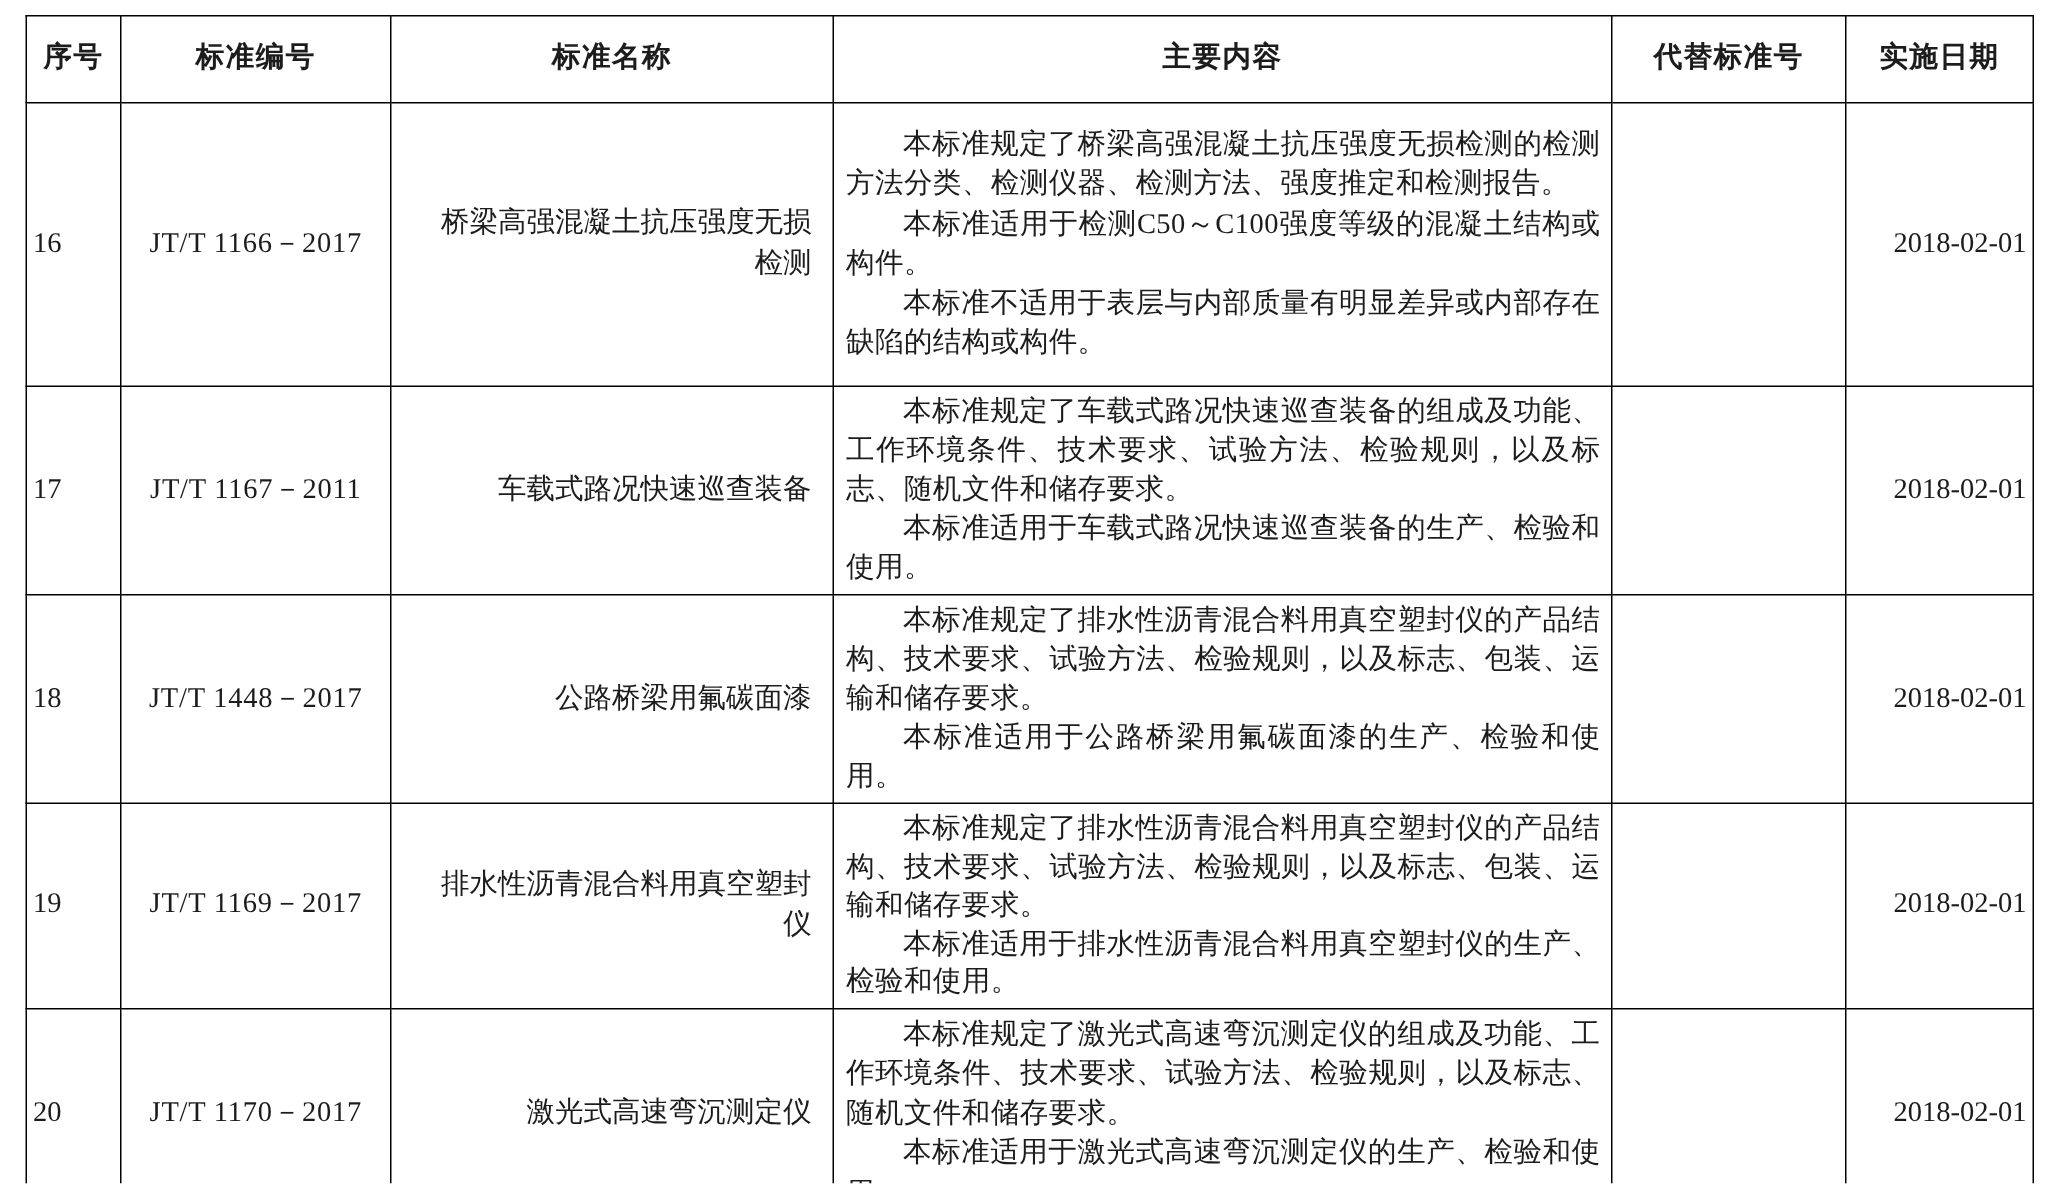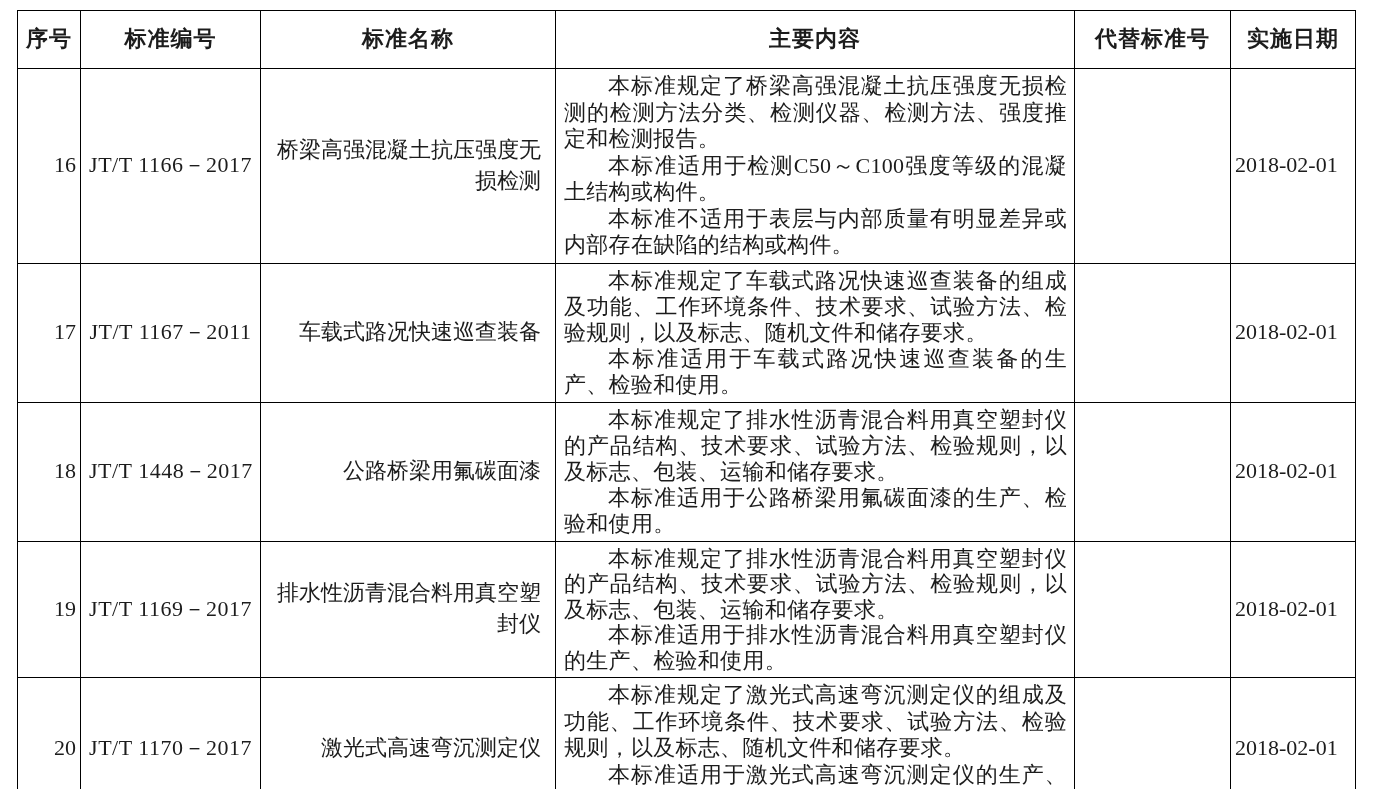--- a/index.html
+++ b/index.html
@@ -24,45 +24,45 @@
     top: 10px;
     border-collapse: collapse;
     table-layout: fixed;
     width: 1338px;
     background: #ffffff;
   }
   table.std-table th,
   table.std-table td {
     border: 1.5px solid #000000;
     vertical-align: middle;
-    font-size: 22px;
+    font-size: 19px;
     line-height: 1.4;
     overflow: hidden;
   }
   tr.hdr { height: 58px; }
   tr.hdr th {
     font-weight: bold;
     text-align: center;
     padding: 2px 4px;
     letter-spacing: 1px;
   }
-  td.c-idx  { text-align: right; padding: 2px 4px; }
+  td.c-idx  { text-align: left; padding: 2px 4px; }
   td.c-code { text-align: center; padding: 2px 8px; white-space: nowrap; letter-spacing: 0.5px; }
   td.c-name { text-align: right; padding: 2px 14px 2px 15px; }
   td.c-content { text-align: justify; padding: 4px 7px 4px 8px; vertical-align: top; font-family: Liberation Serif, serif; }
   td.c-content p {
     margin: 0;
     text-indent: 2em;
     text-align: justify;
     text-align-last: left;
     line-height: 26px;
     letter-spacing: 0.3px;
   }
   td.c-replaced { padding: 2px 6px; }
-  td.c-date { text-align: left; padding: 2px 4px; white-space: nowrap; font-size: 18px; }
+  td.c-date { text-align: right; padding: 2px 4px; white-space: nowrap; font-size: 18px; }
   tr.r0 { height: 189px; }
   tr.r1 { height: 125px; }
   tr.r2 { height: 125px; }
   tr.r3 { height: 133px; }
   tr.r4 { height: 134px; }
   tr.r0 td.c-content p { line-height: 26.5px; }
   tr.r3 td.c-content p { line-height: 25.5px; }
   tr.r4 td.c-content p { line-height: 26.5px; }
 </style>
 </head>

